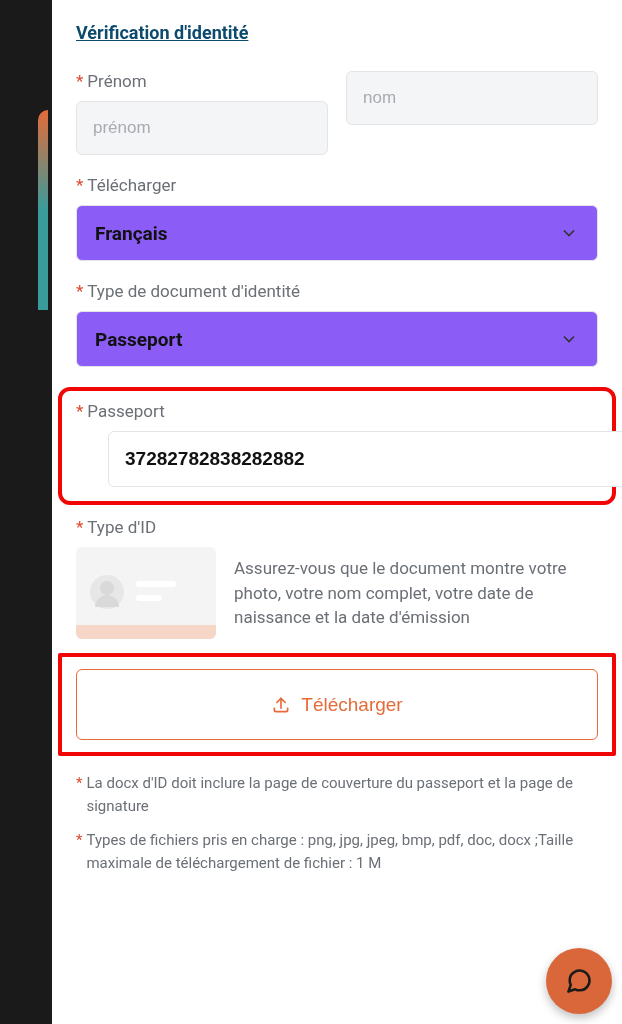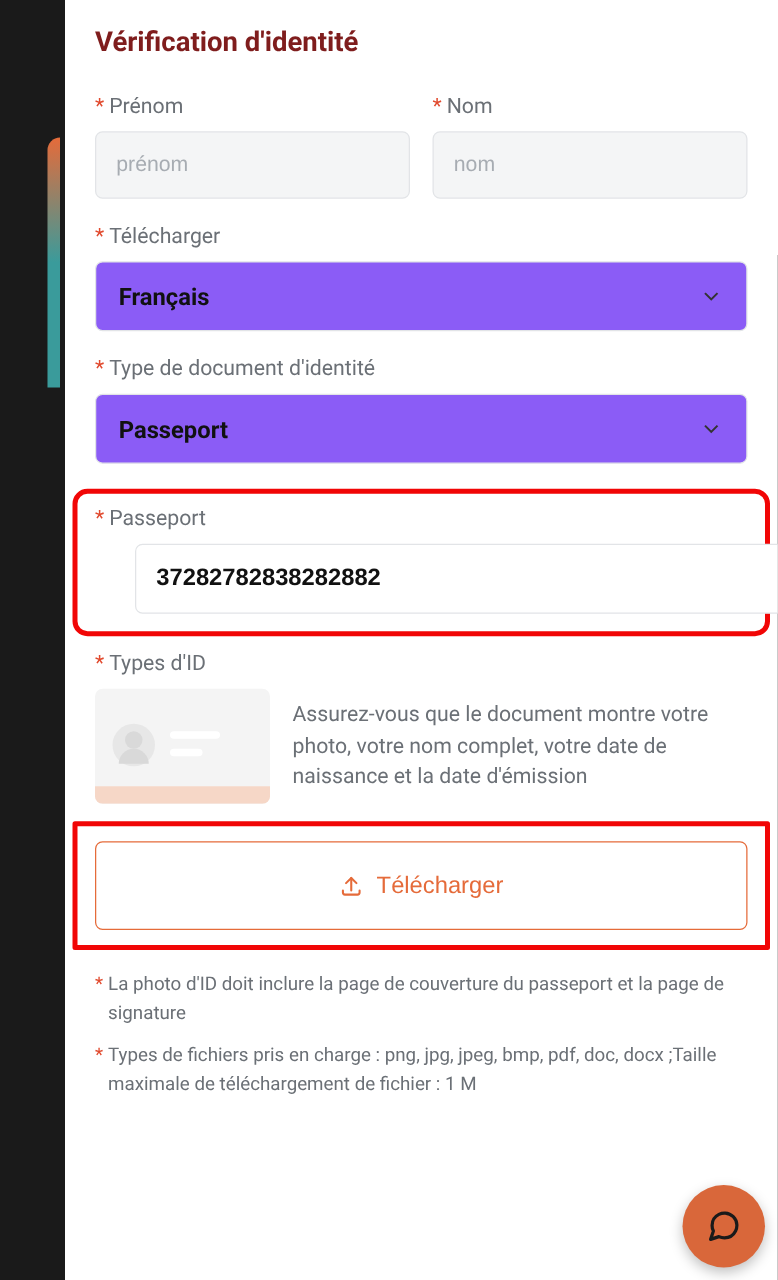--- a/index.html
+++ b/index.html
@@ -20,22 +20,22 @@
       background: linear-gradient(180deg, #e56b3a 0%, #3a9b9b 50%);
       border-top-left-radius: 10px;
     }
     .card {
       position: absolute;
       left: 52px; top: 0; right: 0; bottom: 0;
       background: #ffffff;
       padding: 16px 24px 24px 24px;
     }
     .title {
-      font-size: 22px; font-weight: 700; color: #7f1d1d;
-      margin-bottom: 28px; margin-top: 6px;
+      font-size: 18px; font-weight: 700; color: #0c4a6e;
+      margin-bottom: 28px; margin-top: 6px; text-decoration: underline;
     }
     .row { display: flex; gap: 18px; }
     .field { flex: 1; margin-bottom: 20px; }
     .label { font-size: 17px; color: #6b7076; margin-bottom: 10px; display: block; }
     .req { color: #e14a2e; margin-right: 4px; }
     .text-input {
       width: 100%; height: 54px;
       border: 1px solid #e2e4e7; border-radius: 6px;
       background: #f4f5f6;
       padding: 0 16px; font-size: 17px; color: #333;
@@ -125,21 +125,20 @@
 <div class="card">
 
   <h1 class="title">Vérification d'identité</h1>
 
   <div class="row">
     <div class="field">
       <label class="label"><span class="req">*</span><span>Prénom</span></label>
       <input class="text-input" type="text" placeholder="prénom" style="">
     </div>
     <div class="field">
-      <label class="label"><span class="req">*</span><span>Nom</span></label>
       <input class="text-input" type="text" placeholder="nom" style="">
     </div>
   </div>
 
   <div class="field">
     <label class="label"><span class="req">*</span><span>Télécharger</span></label>
     <div class="select">
       <span>Français</span>
       <svg class="chevron" viewBox="0 0 24 24" fill="none" stroke="#333" stroke-width="2">
           <polyline points="6 9 12 15 18 9"></polyline>
@@ -158,21 +157,21 @@
   </div>
 
   <div class="highlight-box">
     <div class="field">
       <label class="label"><span class="req">*</span><span>Passeport</span></label>
       <input class="passport-input" type="text" value="37282782838282882" style="">
     </div>
   </div>
 
   <div class="field" style="margin-bottom:6px">
-    <label class="label"><span class="req">*</span><span>Types d'ID</span></label>
+    <label class="label"><span class="req">*</span><span>Type d'ID</span></label>
     <div class="photo-section">
       <div class="id-preview">
         <div class="avatar"></div>
         <div class="line1"></div>
         <div class="line2"></div>
         <div class="stripe"></div>
       </div>
       <div class="photo-text">Assurez-vous que le document montre votre photo, votre nom complet, votre date de naissance et la date d'émission</div>
     </div>
   </div>
@@ -183,21 +182,21 @@
         <path d="M4 16v2a2 2 0 0 0 2 2h12a2 2 0 0 0 2-2v-2"></path>
         <polyline points="7 9 12 4 17 9"></polyline>
         <line x1="12" y1="4" x2="12" y2="16"></line>
       </svg>
       <span>Télécharger</span>
     </button>
   </div>
 
   <div class="note">
       <span class="req">*</span>
-      <span>La photo d'ID doit inclure la page de couverture du passeport et la page de signature</span>
+      <span>La docx d'ID doit inclure la page de couverture du passeport et la page de signature</span>
     </div>
   <div class="note">
       <span class="req">*</span>
       <span>Types de fichiers pris en charge : png, jpg, jpeg, bmp, pdf, doc, docx ;Taille maximale de téléchargement de fichier : 1 M</span>
     </div>
 
 </div>
 
 <div class="fab">
   <svg width="28" height="28" viewBox="0 0 24 24" fill="none" stroke="#1a1a1a" stroke-width="2.2" stroke-linecap="round" stroke-linejoin="round">

